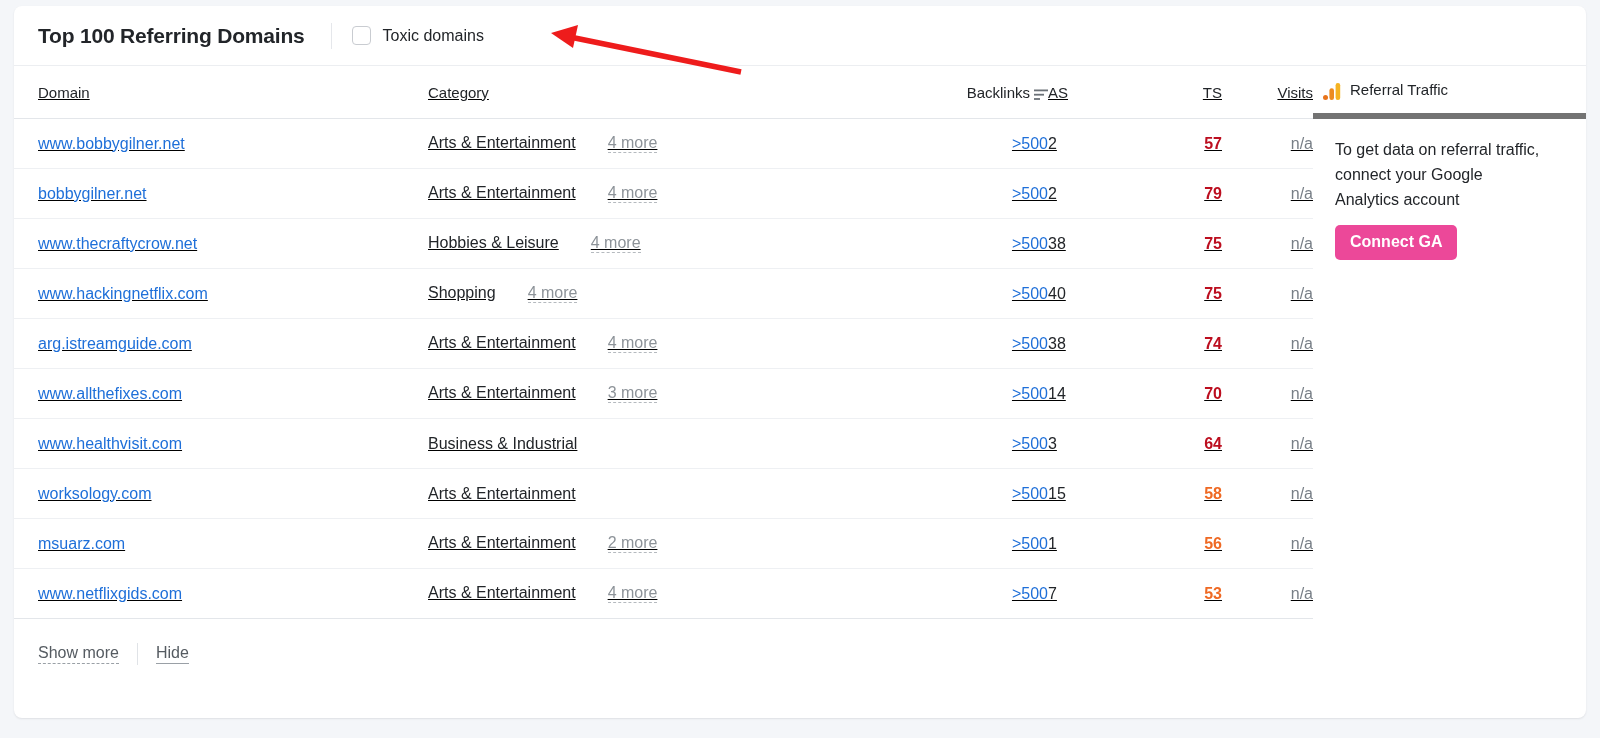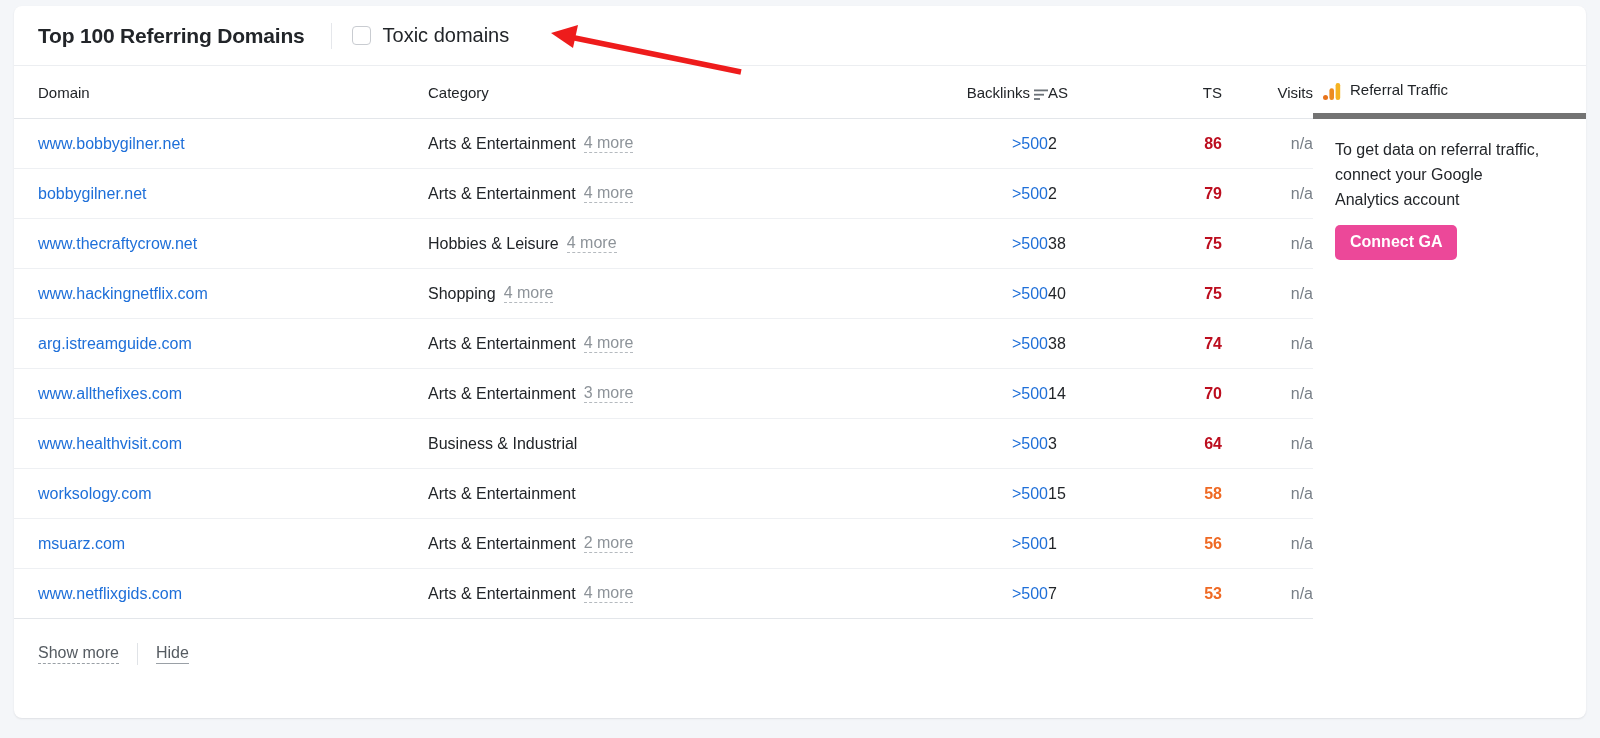--- a/index.html
+++ b/index.html
@@ -65,34 +65,35 @@
   .checkbox {
     width: 19px;
     height: 19px;
     border: 1px solid #c9ccd1;
     border-radius: 4px;
     background: #fff;
     box-sizing: border-box;
     flex: none;
   }
   .toxic-label {
-    font-size: 20px;
+    font-size: 16px;
     color: #222529;
     margin-left: 12px;
     white-space: nowrap;
   }
 
   
   .card-body {
     display: flex;
     align-items: stretch;
   }
   .table-area {
     width: 1299px;
     flex: none;
+    text-decoration: underline;
   }
   .side-area {
     flex: 1;
     position: relative;
   }
 
   
   .col-head {
     display: flex;
     align-items: center;
@@ -157,22 +158,23 @@
   .row:last-child { border-bottom: 1px solid #e3e6ea; }
 
   .domain-link {
     color: #1e6fd9;
     text-decoration: none;
     font-size: 16px;
     cursor: pointer;
   }
   .cat-cell {
     display: flex;
-    align-items: center;
+    align-items: flex-start;
     white-space: nowrap;
+    gap: 24px;
   }
   .cat-name { color: #222529; font-size: 16px; }
   .more-link {
     color: #8d9399;
     font-size: 16px;
     margin-left: 8px;
     border-bottom: 1px dashed #b5babf;
     line-height: 1.1;
     cursor: pointer;
   }
@@ -295,21 +297,21 @@
             <div class="row">
               <div class="c-domain"><a class="domain-link">www.bobbygilner.net</a></div>
               <div class="c-cat">
                 <span class="cat-cell">
                   <span class="cat-name">Arts &amp; Entertainment</span>
                   <span class="more-link">4 more</span>
                 </span>
               </div>
               <div class="c-back"><span class="backlinks-val">&gt;500</span></div>
               <div class="c-as"><span class="as-val">2</span></div>
-              <div class="c-ts"><span class="ts-val ts-high">86</span></div>
+              <div class="c-ts"><span class="ts-val ts-high">57</span></div>
               <div class="c-visits"><span class="visits-val">n/a</span></div>
             </div>
             <div class="row">
               <div class="c-domain"><a class="domain-link">bobbygilner.net</a></div>
               <div class="c-cat">
                 <span class="cat-cell">
                   <span class="cat-name">Arts &amp; Entertainment</span>
                   <span class="more-link">4 more</span>
                 </span>
               </div>

